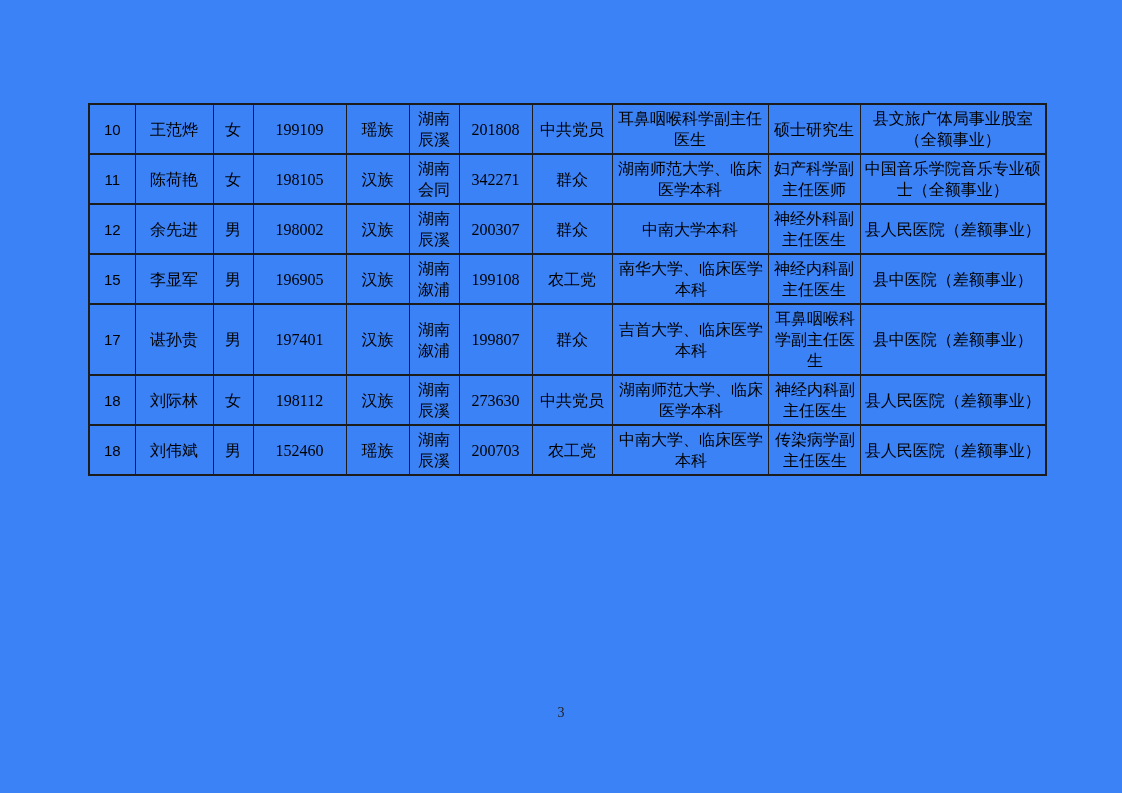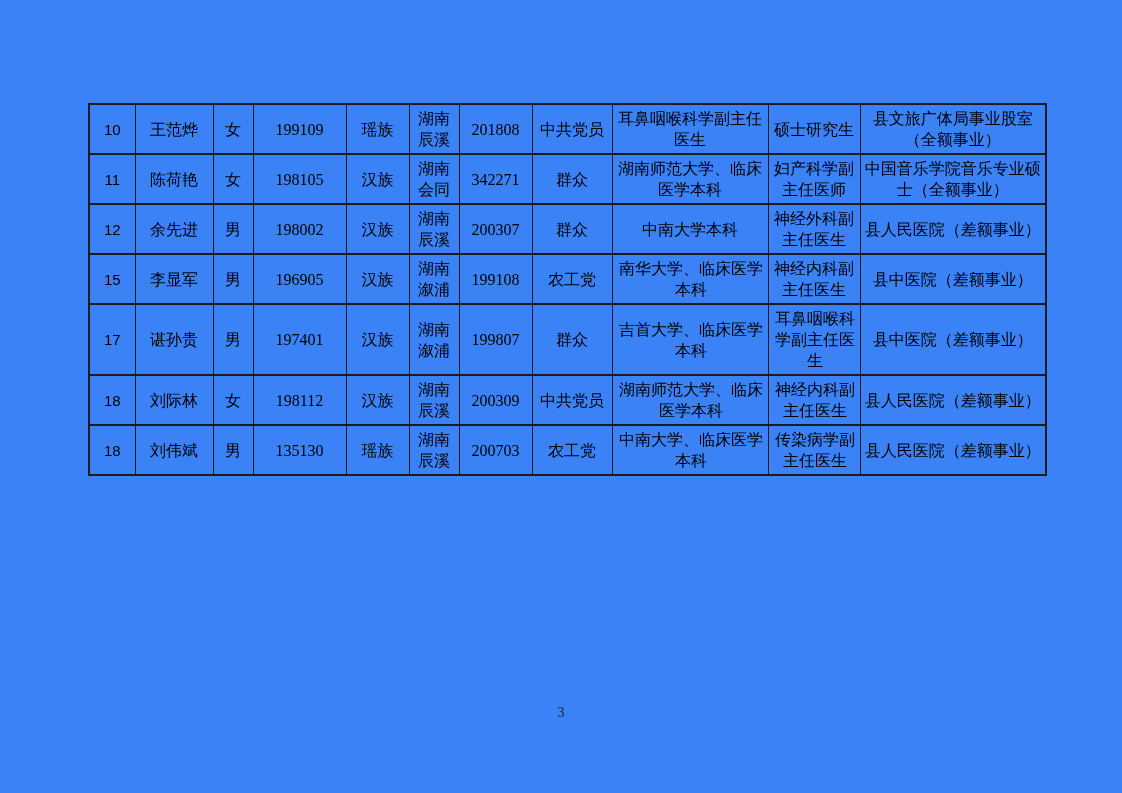--- a/index.html
+++ b/index.html
@@ -142,31 +142,31 @@
           <td class="cell-title align-left">耳鼻咽喉科学副主任医生</td>
           <td class="cell-unit">县中医院（差额事业）</td>
         </tr>
         <tr>
           <td class="cell-no">18</td>
           <td class="cell-name">刘际林</td>
           <td class="cell-gender">女</td>
           <td class="cell-birth">198112</td>
           <td class="cell-ethnicity">汉族</td>
           <td class="cell-place">湖南辰溪</td>
-          <td class="cell-date">200309</td>
+          <td class="cell-date">273630</td>
           <td class="cell-political">中共党员</td>
           <td class="cell-education align-left">湖南师范大学、临床医学本科</td>
           <td class="cell-title align-left">神经内科副主任医生</td>
           <td class="cell-unit">县人民医院（差额事业）</td>
         </tr>
         <tr>
           <td class="cell-no">18</td>
           <td class="cell-name">刘伟斌</td>
           <td class="cell-gender">男</td>
-          <td class="cell-birth">135130</td>
+          <td class="cell-birth">152460</td>
           <td class="cell-ethnicity">瑶族</td>
           <td class="cell-place">湖南辰溪</td>
           <td class="cell-date">200703</td>
           <td class="cell-political">农工党</td>
           <td class="cell-education align-left">中南大学、临床医学本科</td>
           <td class="cell-title align-left">传染病学副主任医生</td>
           <td class="cell-unit">县人民医院（差额事业）</td>
         </tr>
       </tbody>
   </table>

